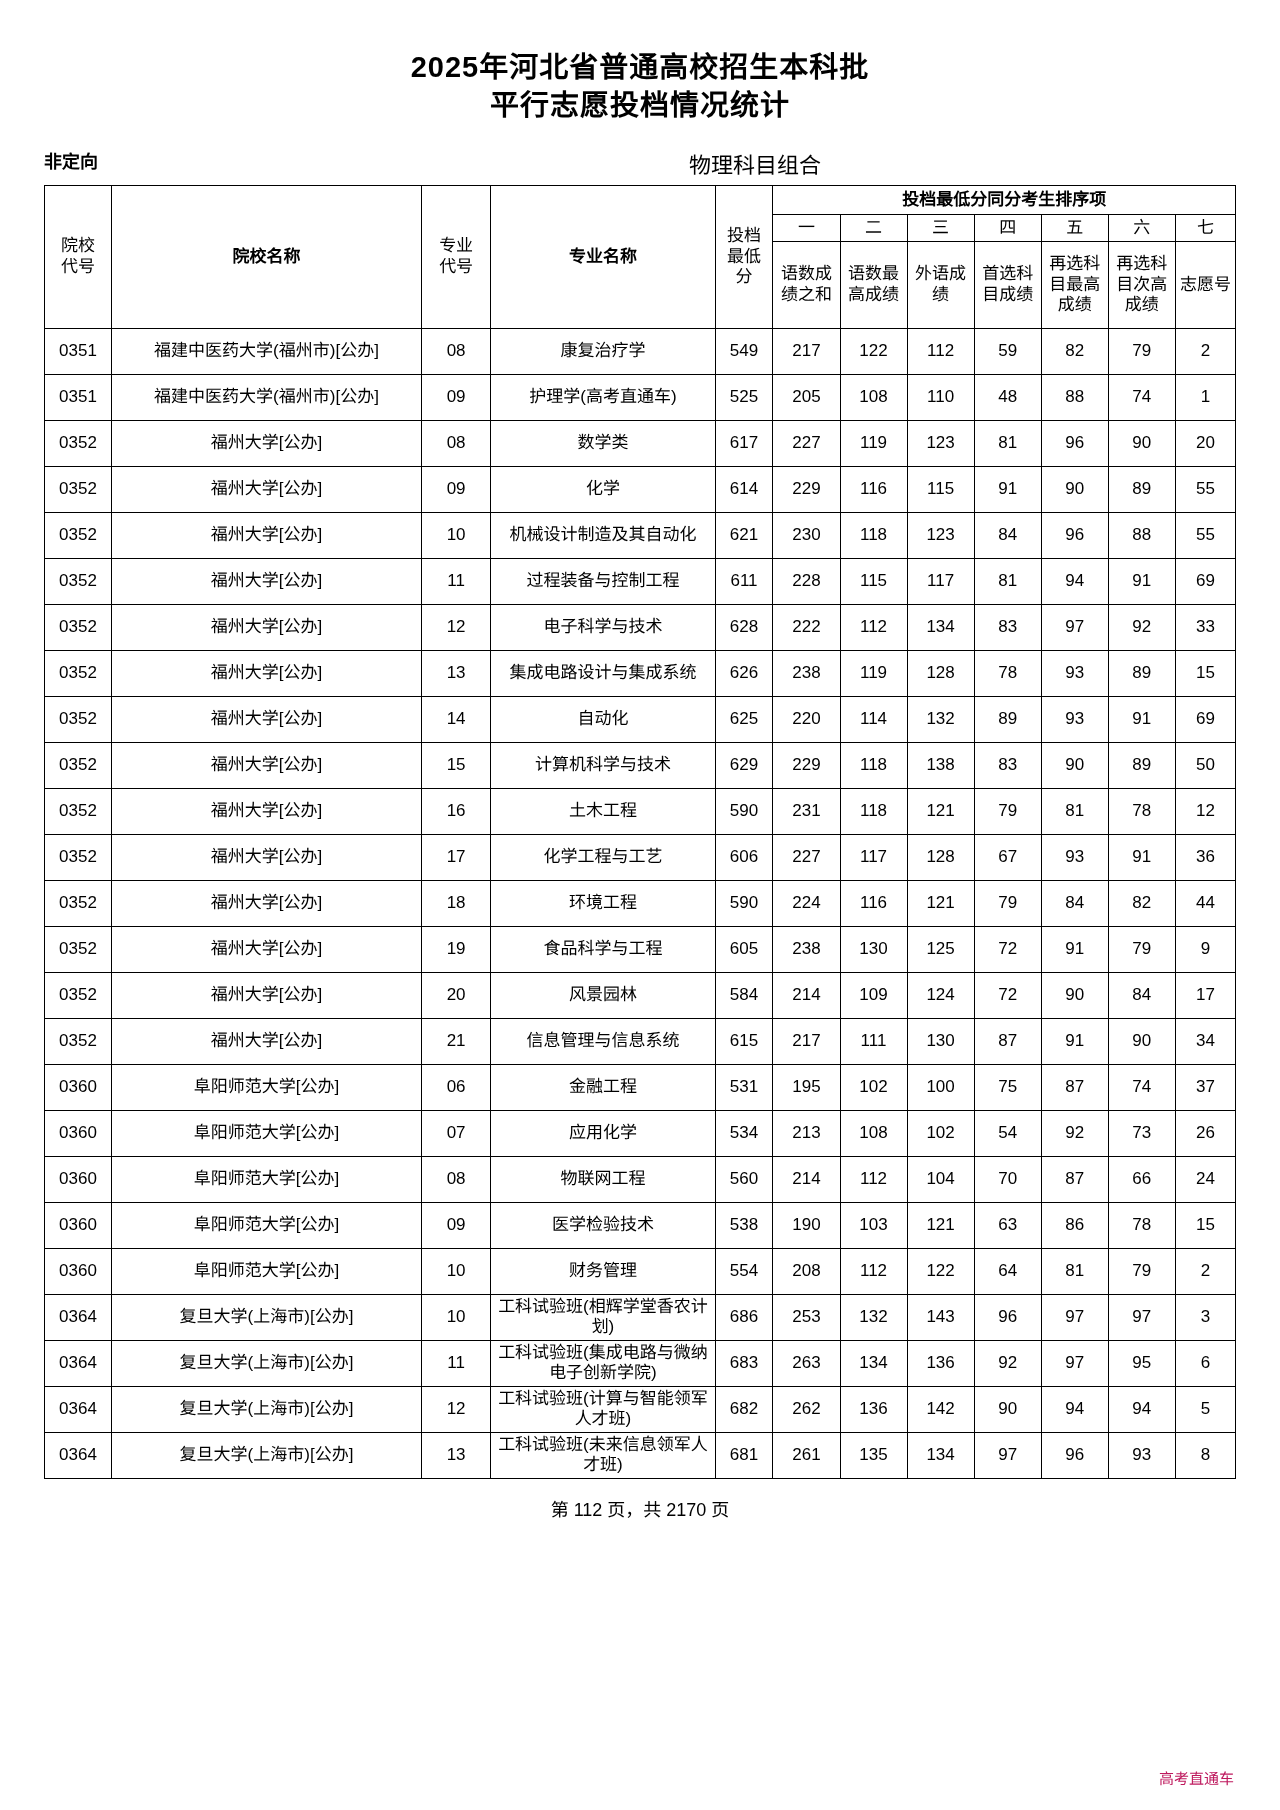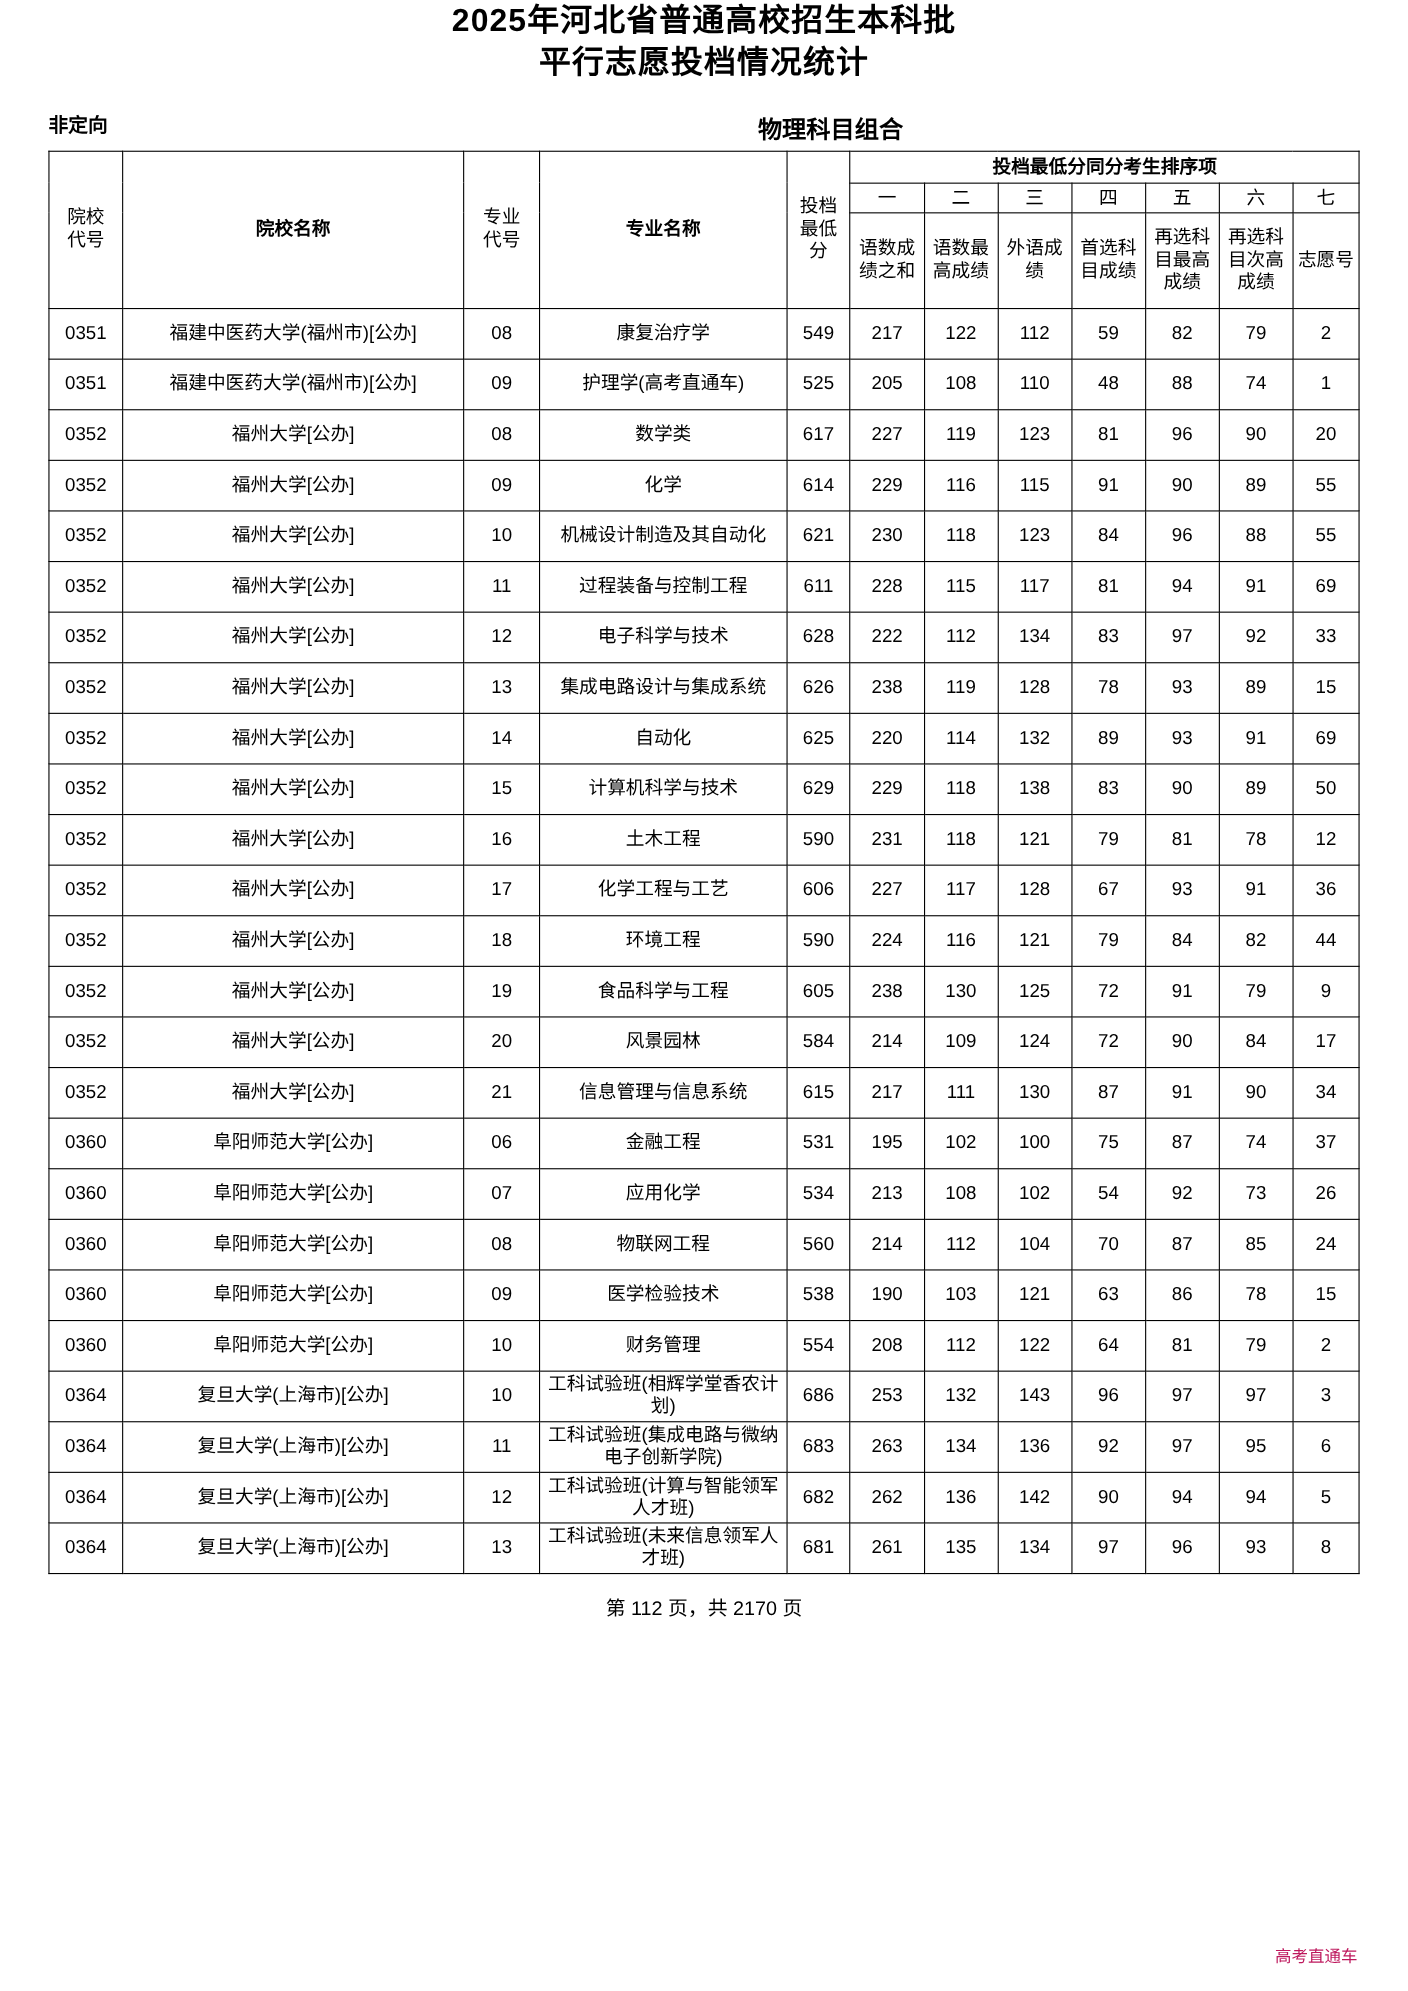--- a/index.html
+++ b/index.html
@@ -19,40 +19,41 @@
     height: 1810px;
     box-sizing: border-box;
     padding: 0 44px;
     position: relative;
   }
   .doc-title {
     text-align: center;
     font-size: 29px;
     font-weight: bold;
     line-height: 1.32;
+    padding-top: 48px;
     letter-spacing: 1px;
   }
   .doc-title .line2 { display: block; }
   .subheader {
     display: flex;
     align-items: baseline;
     margin-top: 22px;
     position: relative;
     height: 30px;
   }
   .subheader .left {
     font-size: 18px;
     font-weight: bold;
   }
   .subheader .center {
     position: absolute;
     left: 0; right: 0;
     text-align: center;
     font-size: 22px;
-    font-weight: bold;
+    font-weight: normal;
     padding-left: 230px;
   }
   table.main {
     border-collapse: collapse;
     width: 1192px;
     margin-top: 8px;
     table-layout: fixed;
   }
   table.main th, table.main td {
     border: 1px solid #000000;
@@ -435,21 +436,21 @@
           <td class="c-code">0360</td>
           <td class="c-name">阜阳师范大学[公办]</td>
           <td class="m-code">08</td>
           <td class="m-name">物联网工程</td>
           <td class="num">560</td>
           <td class="num">214</td>
           <td class="num">112</td>
           <td class="num">104</td>
           <td class="num">70</td>
           <td class="num">87</td>
-          <td class="num">85</td>
+          <td class="num">66</td>
           <td class="num">24</td>
         </tr>
         <tr>
           <td class="c-code">0360</td>
           <td class="c-name">阜阳师范大学[公办]</td>
           <td class="m-code">09</td>
           <td class="m-name">医学检验技术</td>
           <td class="num">538</td>
           <td class="num">190</td>
           <td class="num">103</td>

